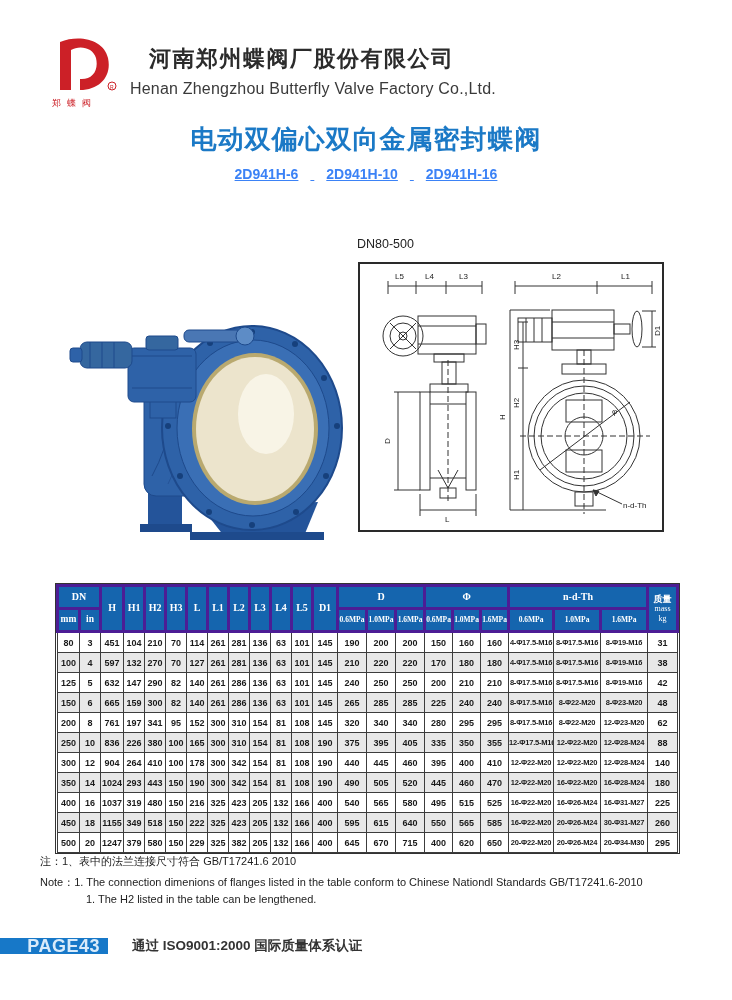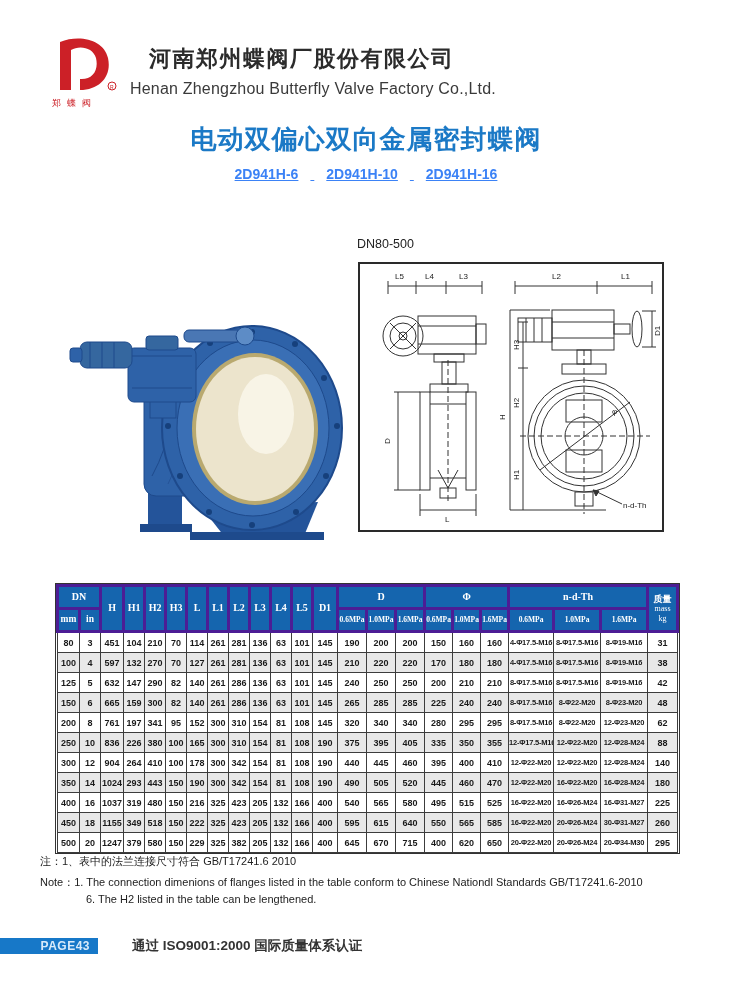--- a/index.html
+++ b/index.html
@@ -43,22 +43,22 @@
   .spec-table{outline:1px solid #333;}
 
   
   .notes{position:absolute;left:40px;top:854px;font-size:11px;color:#222;}
   .notes div{margin-bottom:3px;}
   .note-zh2{margin-left:22px;}
   .note-en{margin-top:6px;}
   .note-en2{margin-left:46px;}
 
   
-  .footer-bar{position:absolute;left:0;top:938px;width:98px;height:16px;background:#1778c8;
-              color:#d9ebfa;font-size:12px;font-weight:bold;text-align:right;
+  .footer-bar{position:absolute;left:0;top:938px;width:108px;height:16px;background:#1778c8;
+              color:#d9ebfa;font-size:18px;font-weight:bold;text-align:right;
               line-height:16px;padding-right:8px;box-sizing:border-box;letter-spacing:.5px;}
   .footer-iso{position:absolute;left:132px;top:937px;font-size:13.5px;font-weight:bold;color:#333;}
 
   svg text{font-family:"Liberation Sans",sans-serif;}
 </style>
 </head>
 <body>
 
 <div class="page">
 
@@ -550,19 +550,19 @@
           <td class="ndth">20-Φ26-M24</td>
           <td class="ndth">20-Φ34-M30</td>
           <td>295</td>
         </tr>
       </tbody>
     </table>
 
   <div class="notes">
     <div>注：1、表中的法兰连接尺寸符合 GB/T17241.6  2010</div>
     <div class="note-en">Note：1. The connection dimenions   of flanges listed  in the table conform to Chinese Nationdl Standards GB/T17241.6-2010</div>
-    <div class="note-en2">6. The H2 listed in the table can be lengthened.</div>
+    <div class="note-en2">1. The H2 listed in the table can be lengthened.</div>
   </div>
 
   <div class="footer-bar">PAGE43</div>
   <div class="footer-iso">通过 ISO9001:2000 国际质量体系认证</div>
 
 </div>
 
 </body></html>

